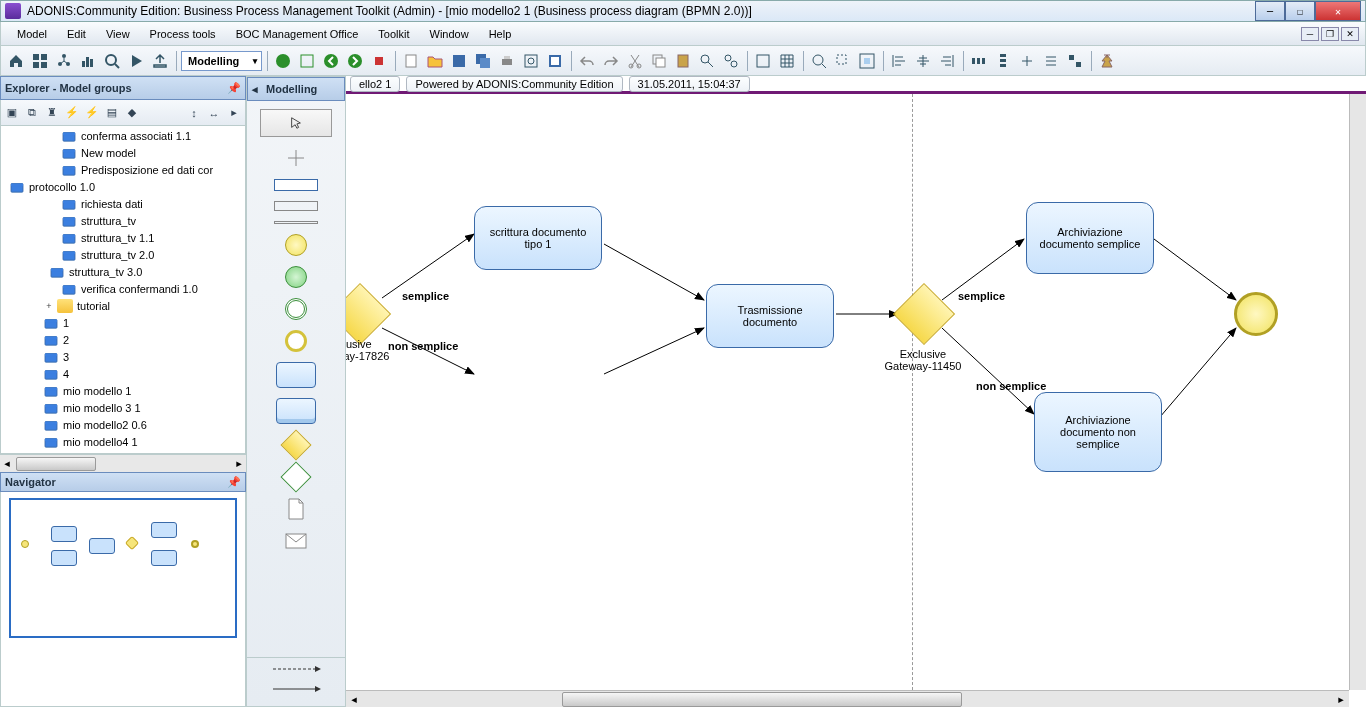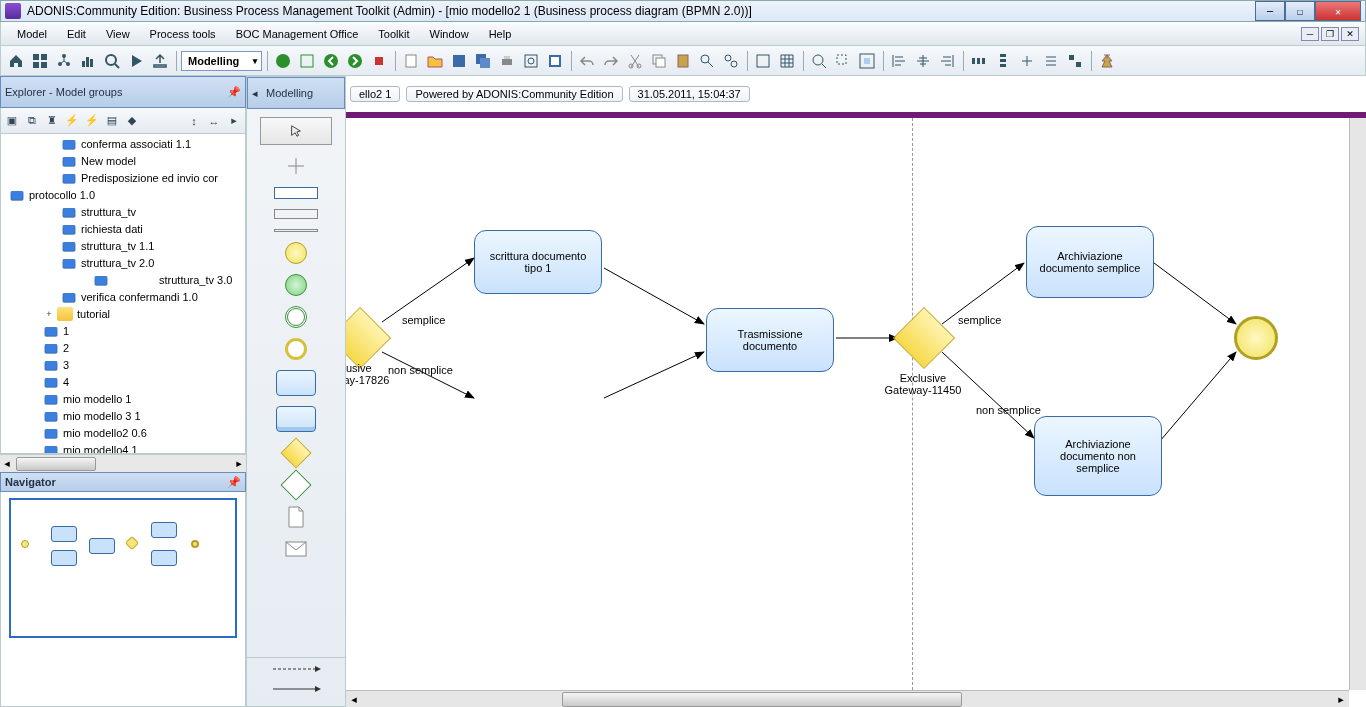--- a/index.html
+++ b/index.html
@@ -28,21 +28,21 @@
 .mode-select::after { content:'▾'; position:absolute; right:4px; font-size:9px; }
 .tbtn svg { width:16px; height:16px; }
 
 
 .workspace { display:flex; height: calc(707px - 22px - 24px - 30px); }
 .leftcol { width:246px; display:flex; flex-direction:column; }
 .centercol { width:100px; background:linear-gradient(#f2f5f8,#e6ecf2); border:1px solid #bcc; display:flex; flex-direction:column; align-items:center; }
 .rightcol { flex:1; display:flex; flex-direction:column; }
 
 
-.panel-head { height:32px; background: linear-gradient(#cfe0f4,#b7cde8); border:1px solid #6a8cbd; display:flex; align-items:center; padding:0 4px; font-weight:normal; color:#234; }
+.panel-head { height:24px; background: linear-gradient(#cfe0f4,#b7cde8); border:1px solid #6a8cbd; display:flex; align-items:center; padding:0 4px; font-weight:bold; color:#234; }
 .panel-head .pin { margin-left:auto; }
 .explorer-toolbar { height:26px; background:linear-gradient(#f6f9fc,#e5ebf2); border:1px solid #bcc; border-top:none; display:flex; align-items:center; gap:2px; padding:0 2px; }
 .explorer-toolbar .etb { width:18px; height:18px; display:flex; align-items:center; justify-content:center; color:#345; }
 .tree { flex:1; overflow:hidden; border:1px solid #bcc; border-top:none; background:#fff; position:relative; }
 .tree-inner { padding:1px 0; }
 .tree-row { height:17px; display:flex; align-items:center; padding-left:8px; white-space:nowrap; cursor:default; }
 .tree-row .ticon { width:16px; height:14px; margin-right:4px; flex-shrink:0; display:inline-flex; align-items:center; justify-content:center; }
 .tree-row.lvl-models .ticon svg rect { fill:#3b7fe0; }
 .tree-row.lvl-folder .ticon { background:linear-gradient(#ffe27a,#f5c23b); border-radius:2px; }
 .tree-row .exp { width:12px; text-align:center; color:#444; font-size:9px; margin-right:2px; }
@@ -60,35 +60,35 @@
 
 .centercol .panel-head { width:100%; }
 .palette { flex:1; display:flex; flex-direction:column; align-items:center; gap:10px; padding:8px 0; overflow:hidden; }
 .pal-item { width:40px; height:22px; display:flex; align-items:center; justify-content:center; }
 .pal-item.box { border:1px solid #3a6aa8; background:#fff; width:44px; height:12px; }
 .pal-item.lane { border:1px solid #888; width:44px; height:10px; }
 .pal-item.circle { width:22px; height:22px; border-radius:50%; }
 .pal-arrow-strip { margin-top:auto; display:flex; flex-direction:column; align-items:center; gap:8px; padding:6px 0 10px; border-top:1px solid #bcc; width:100%; }
 
 
-.canvas-header { height:18px; display:flex; gap:6px; align-items:center; padding:18px 4px; background:#fff; border-bottom:6px solid #701a75; }
+.canvas-header { height:18px; display:flex; gap:6px; align-items:center; padding:6px 4px; background:#fff; border-bottom:3px solid #701a75; }
 .chip { border:1px solid #b0b8c2; border-radius:3px; padding:1px 8px; background:linear-gradient(#fcfeff,#eef2f7); color:#000; }
 .canvas-wrap { flex:1; position:relative; overflow:hidden; background:#fff; }
 .canvas { position:absolute; inset:0; }
 .vline { position:absolute; top:0; bottom:17px; width:0; border-left:1px dashed #9a9a9a; }
 .hscroll { position:absolute; left:0; right:17px; bottom:0; height:17px; background:#e6e6e6; border-top:1px solid #bbb; display:flex; align-items:center; }
 .vscroll { position:absolute; top:0; bottom:17px; right:0; width:17px; background:#e6e6e6; border-left:1px solid #bbb; }
 .hscroll .thumb { height:15px; background:linear-gradient(#f6f6f6,#c9c9c9); border:1px solid #9a9a9a; border-radius:2px; }
 
 
 .task { position:absolute; width:128px; height:64px; border:1px solid #3a6aa8; border-radius:12px; background:linear-gradient(#ecf6ff,#c9e2fc); display:flex; align-items:center; justify-content:center; text-align:center; padding:6px; color:#000; }
 .gateway { position:absolute; width:44px; height:44px; transform:rotate(45deg); background:linear-gradient(#fff4b0,#f6d94b); border:1px solid #c8a822; }
 .gateway-label { position:absolute; color:#000; text-align:center; width:90px; }
 .endevent { position:absolute; width:44px; height:44px; border-radius:50%; background:radial-gradient(#fff8c2,#f1e25d); border:3px solid #b1a024; }
-.edge-label { position:absolute; color:#000; background:transparent; }
+.edge-label { position:absolute; color:#000; background:transparent;font-weight:bold; }
 svg.edges { position:absolute; inset:0; width:100%; height:100%; pointer-events:none; }
 svg.edges line, svg.edges polyline { stroke:#000; stroke-width:1; fill:none; marker-end:url(#arrow); }
 
 
 .icon-doc svg { width:14px; height:12px; }
 </style>
 </head>
 <body>
 
 <div class="titlebar">
@@ -399,68 +399,68 @@
             </span>
             <span class="tlabel">New model</span>
           </div>
           <div class="tree-row lvl-models" style="padding-left: 60px;">
             <span class="ticon icon-doc">
               <svg viewBox="0 0 16 14">
                 <rect x="1" y="3" width="14" height="10" rx="1" fill="#fff" stroke="#3a6aa8"></rect>
                 <rect x="1" y="3" width="14" height="3" fill="#3a6aa8"></rect>
               </svg>
             </span>
-            <span class="tlabel">Predisposizione ed invio cor</span>
+            <span class="tlabel">Predisposizione ed dati cor</span>
           </div>
           <div class="tree-row lvl-models" style="">
             <span class="ticon icon-doc">
               <svg viewBox="0 0 16 14">
                 <rect x="1" y="3" width="14" height="10" rx="1" fill="#fff" stroke="#3a6aa8"></rect>
                 <rect x="1" y="3" width="14" height="3" fill="#3a6aa8"></rect>
               </svg>
             </span>
             <span class="tlabel">protocollo 1.0</span>
           </div>
           <div class="tree-row lvl-models" style="padding-left: 60px;">
             <span class="ticon icon-doc">
               <svg viewBox="0 0 16 14">
                 <rect x="1" y="3" width="14" height="10" rx="1" fill="#fff" stroke="#3a6aa8"></rect>
                 <rect x="1" y="3" width="14" height="3" fill="#3a6aa8"></rect>
               </svg>
             </span>
+            <span class="tlabel">richiesta dati</span>
+          </div>
+          <div class="tree-row lvl-models" style="padding-left: 60px;">
+            <span class="ticon icon-doc">
+              <svg viewBox="0 0 16 14">
+                <rect x="1" y="3" width="14" height="10" rx="1" fill="#fff" stroke="#3a6aa8"></rect>
+                <rect x="1" y="3" width="14" height="3" fill="#3a6aa8"></rect>
+              </svg>
+            </span>
             <span class="tlabel">struttura_tv</span>
           </div>
           <div class="tree-row lvl-models" style="padding-left: 60px;">
             <span class="ticon icon-doc">
               <svg viewBox="0 0 16 14">
                 <rect x="1" y="3" width="14" height="10" rx="1" fill="#fff" stroke="#3a6aa8"></rect>
                 <rect x="1" y="3" width="14" height="3" fill="#3a6aa8"></rect>
               </svg>
             </span>
-            <span class="tlabel">richiesta dati</span>
-          </div>
-          <div class="tree-row lvl-models" style="padding-left: 60px;">
-            <span class="ticon icon-doc">
-              <svg viewBox="0 0 16 14">
-                <rect x="1" y="3" width="14" height="10" rx="1" fill="#fff" stroke="#3a6aa8"></rect>
-                <rect x="1" y="3" width="14" height="3" fill="#3a6aa8"></rect>
-              </svg>
-            </span>
             <span class="tlabel">struttura_tv 1.1</span>
           </div>
           <div class="tree-row lvl-models" style="padding-left: 60px;">
             <span class="ticon icon-doc">
               <svg viewBox="0 0 16 14">
                 <rect x="1" y="3" width="14" height="10" rx="1" fill="#fff" stroke="#3a6aa8"></rect>
                 <rect x="1" y="3" width="14" height="3" fill="#3a6aa8"></rect>
               </svg>
             </span>
             <span class="tlabel">struttura_tv 2.0</span>
           </div>
-          <div class="tree-row lvl-models" style="padding-left: 92px; gap: 46px;">
+          <div class="tree-row lvl-models" style="padding-left: 48px;">
             <span class="ticon icon-doc">
               <svg viewBox="0 0 16 14">
                 <rect x="1" y="3" width="14" height="10" rx="1" fill="#fff" stroke="#3a6aa8"></rect>
                 <rect x="1" y="3" width="14" height="3" fill="#3a6aa8"></rect>
               </svg>
             </span>
             <span class="tlabel">struttura_tv 3.0</span>
           </div>
           <div class="tree-row lvl-models" style="padding-left: 60px;">
             <span class="ticon icon-doc">

